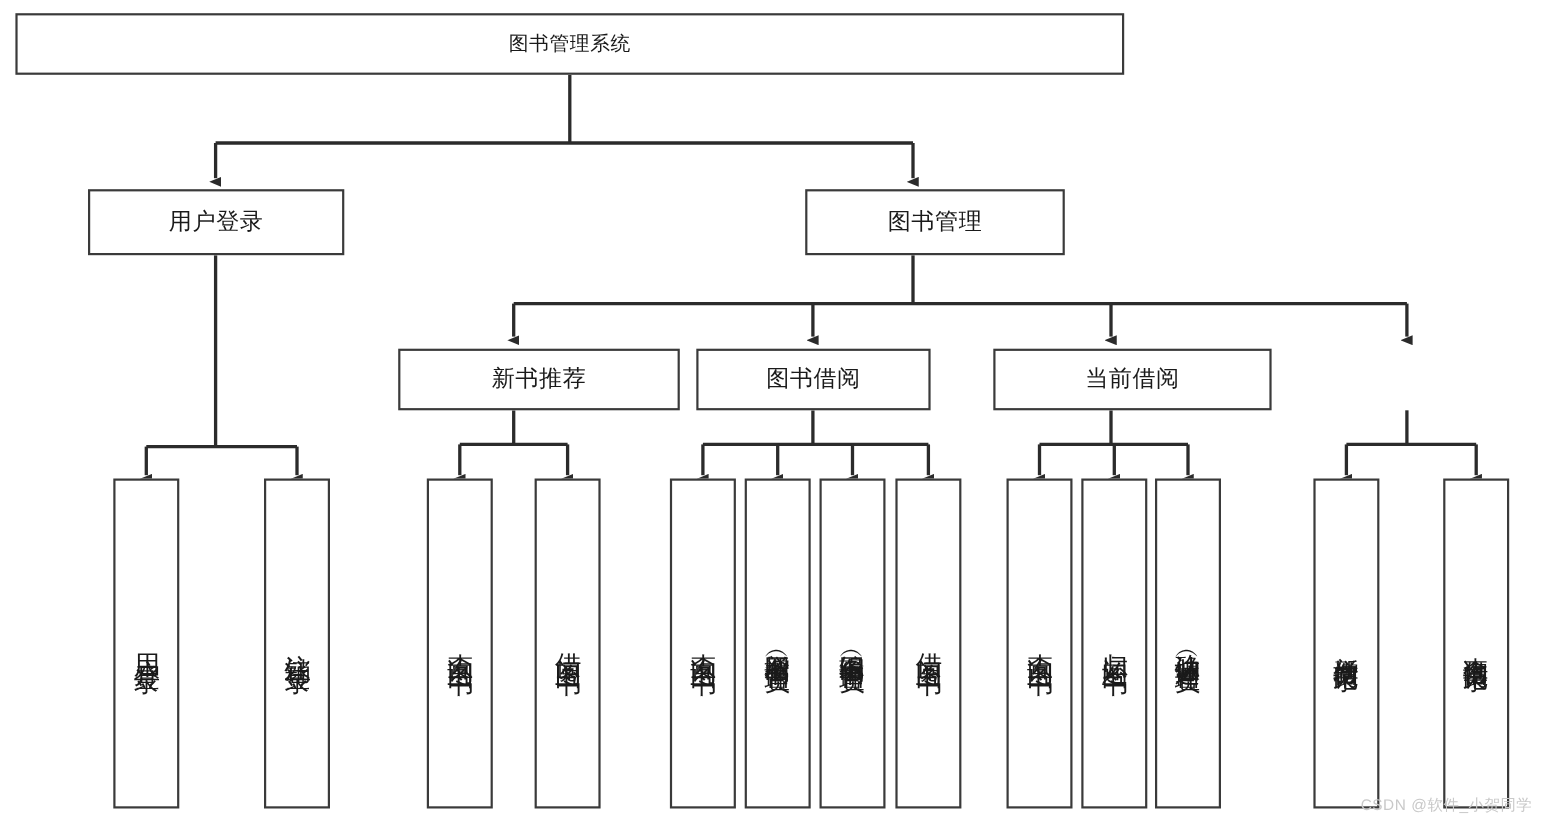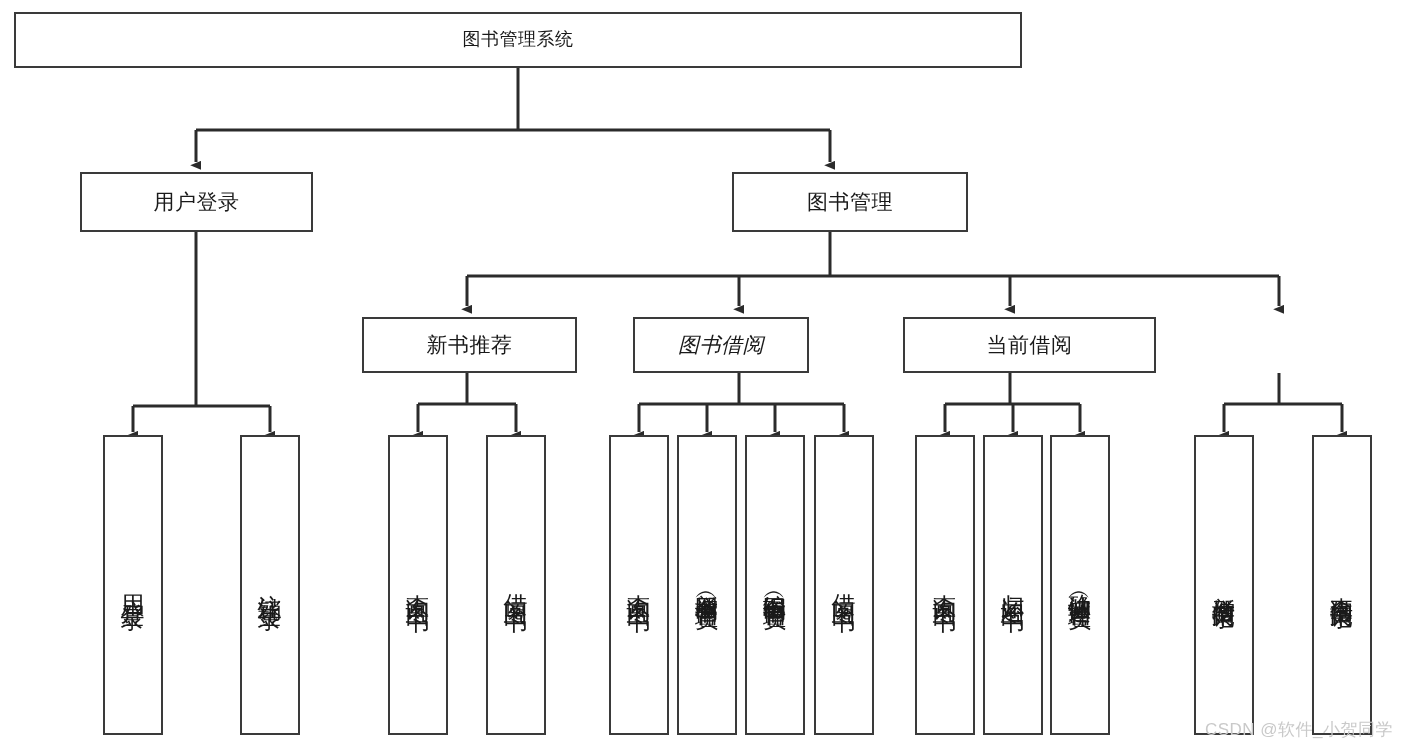--- a/index.html
+++ b/index.html
@@ -64,21 +64,21 @@
     white-space: nowrap;
   }
   .node.vert.tight .node-label {
     font-size: 23px;
     letter-spacing: 2px;
   }
   .watermark {
     position: absolute;
     right: 12px;
     bottom: 6px;
-    font-size: 17px;
+    font-size: 14px;
     color: #c9c9c9;
     white-space: nowrap;
     letter-spacing: 0.5px;
   }
 </style>
 </head>
 <body>
 
 <div id="canvas">
 
@@ -137,25 +137,25 @@
   </div>
 
   <div class="node horiz" style="left:80px; top:172px; width:233px; height:60px;">
     <span class="node-label">用户登录</span>
   </div>
 
   <div class="node horiz" style="left:712px; top:172px; width:236px; height:60px;margin-left:20px;">
     <span class="node-label">图书管理</span>
   </div>
 
-  <div class="node horiz" style="left:362px; top:317px; width:215px; height:56px;">
+  <div class="node horiz" style="left:362px; top:317px; width:256px; height:56px;">
     <span class="node-label">新书推荐</span>
   </div>
 
-  <div class="node horiz" style="left:633px; top:317px; width:176px; height:56px;font-style:italic;">
+  <div class="node horiz" style="left:633px; top:317px; width:213px; height:56px;">
     <span class="node-label">图书借阅</span>
   </div>
 
   <div class="node horiz" style="left:903px; top:317px; width:253px; height:56px;">
     <span class="node-label">当前借阅</span>
   </div>
 
 
   <div class="node vert" style="left:103px; top:435px; width:60px; height:300px;">
     <span class="node-label">用户登录</span>

